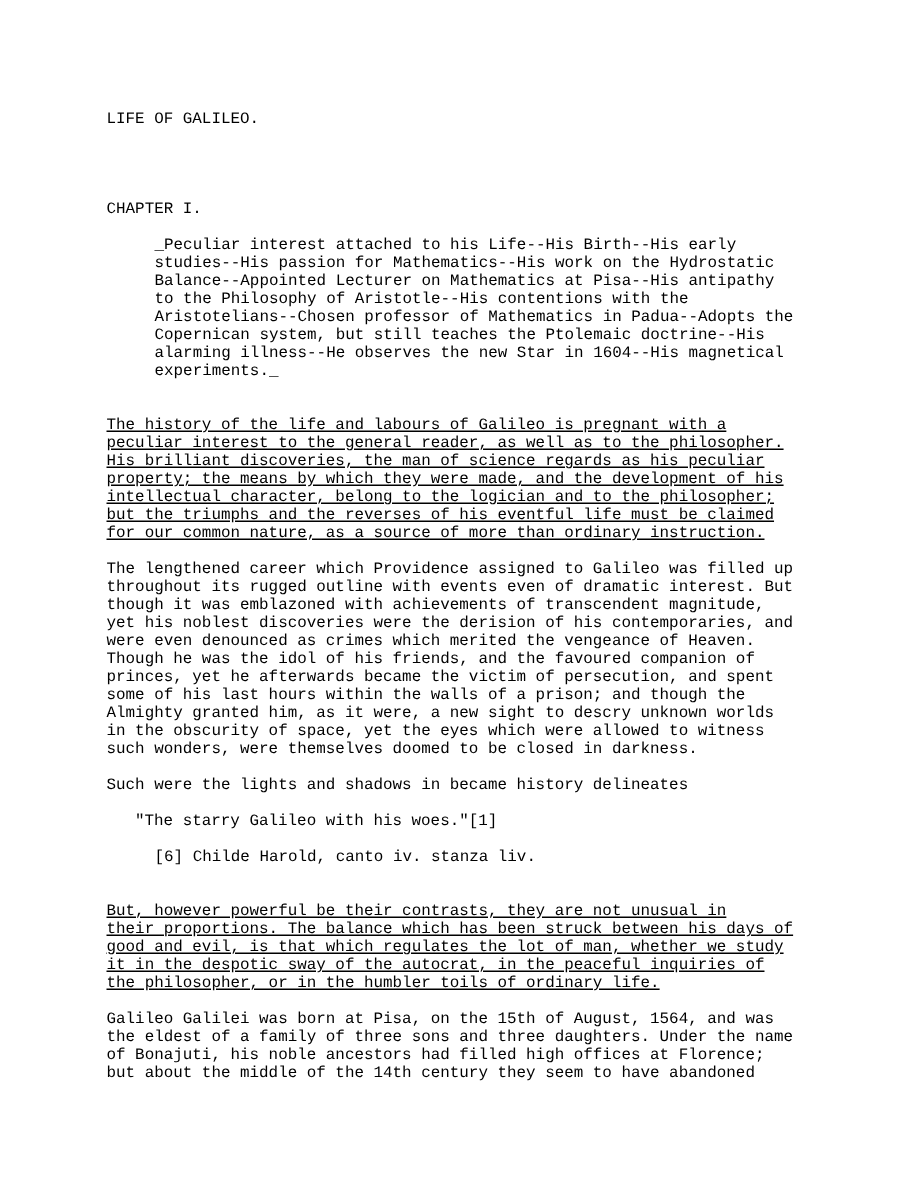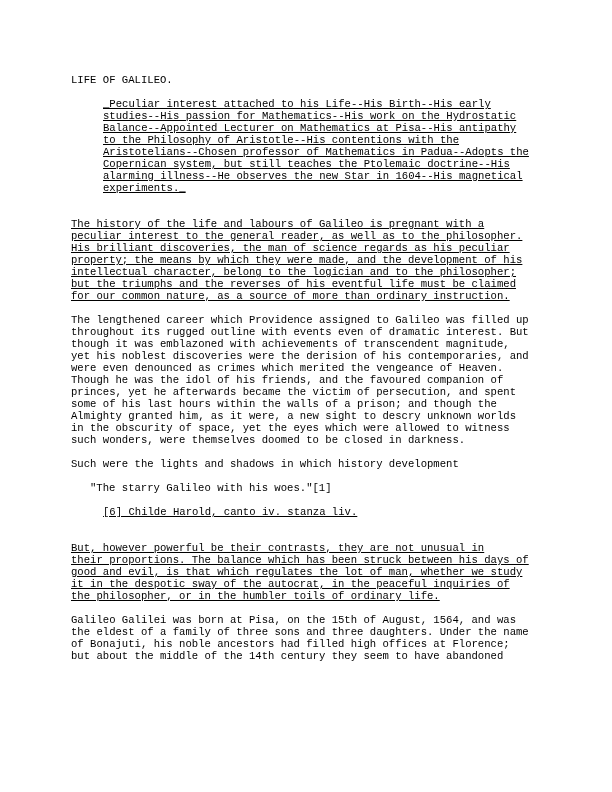--- a/index.html
+++ b/index.html
@@ -25,29 +25,30 @@
     margin: 0;
     padding: 0;
     font: inherit;
     color: inherit;
     white-space: pre;
   }
   .gap-1 { margin-top: 12px !important; }   
   .gap-2 { margin-top: 24px !important; text-decoration: underline; }   
   .gap-4 { margin-top: 48px !important; }   
   .indent-3 { padding-left: 19px !important; }  
-  .indent-5 { padding-left: 32px !important; text-decoration: underline; }  
+  .indent-5 { padding-left: 32px !important; }  
 </style>
 </head>
 <body>
 
 <div class="page">
 
   <pre>LIFE OF GALILEO.</pre>
 
+  <pre class="gap-4">CHAPTER I.</pre>
 
   <pre class="gap-1 indent-5">_Peculiar interest attached to his Life--His Birth--His early
 studies--His passion for Mathematics--His work on the Hydrostatic
 Balance--Appointed Lecturer on Mathematics at Pisa--His antipathy
 to the Philosophy of Aristotle--His contentions with the
 Aristotelians--Chosen professor of Mathematics in Padua--Adopts the
 Copernican system, but still teaches the Ptolemaic doctrine--His
 alarming illness--He observes the new Star in 1604--His magnetical
 experiments._</pre>
 
@@ -64,21 +65,21 @@
 though it was emblazoned with achievements of transcendent magnitude,
 yet his noblest discoveries were the derision of his contemporaries, and
 were even denounced as crimes which merited the vengeance of Heaven.
 Though he was the idol of his friends, and the favoured companion of
 princes, yet he afterwards became the victim of persecution, and spent
 some of his last hours within the walls of a prison; and though the
 Almighty granted him, as it were, a new sight to descry unknown worlds
 in the obscurity of space, yet the eyes which were allowed to witness
 such wonders, were themselves doomed to be closed in darkness.</pre>
 
-  <pre class="gap-1">Such were the lights and shadows in which history development</pre>
+  <pre class="gap-1">Such were the lights and shadows in became history delineates</pre>
 
   <pre class="gap-1 indent-3">"The starry Galileo with his woes."[1]</pre>
 
   <pre class="gap-1 indent-5">[6] Childe Harold, canto iv. stanza liv.</pre>
 
   <pre class="gap-2">But, however powerful be their contrasts, they are not unusual in
 their proportions. The balance which has been struck between his days of
 good and evil, is that which regulates the lot of man, whether we study
 it in the despotic sway of the autocrat, in the peaceful inquiries of
 the philosopher, or in the humbler toils of ordinary life.</pre>

